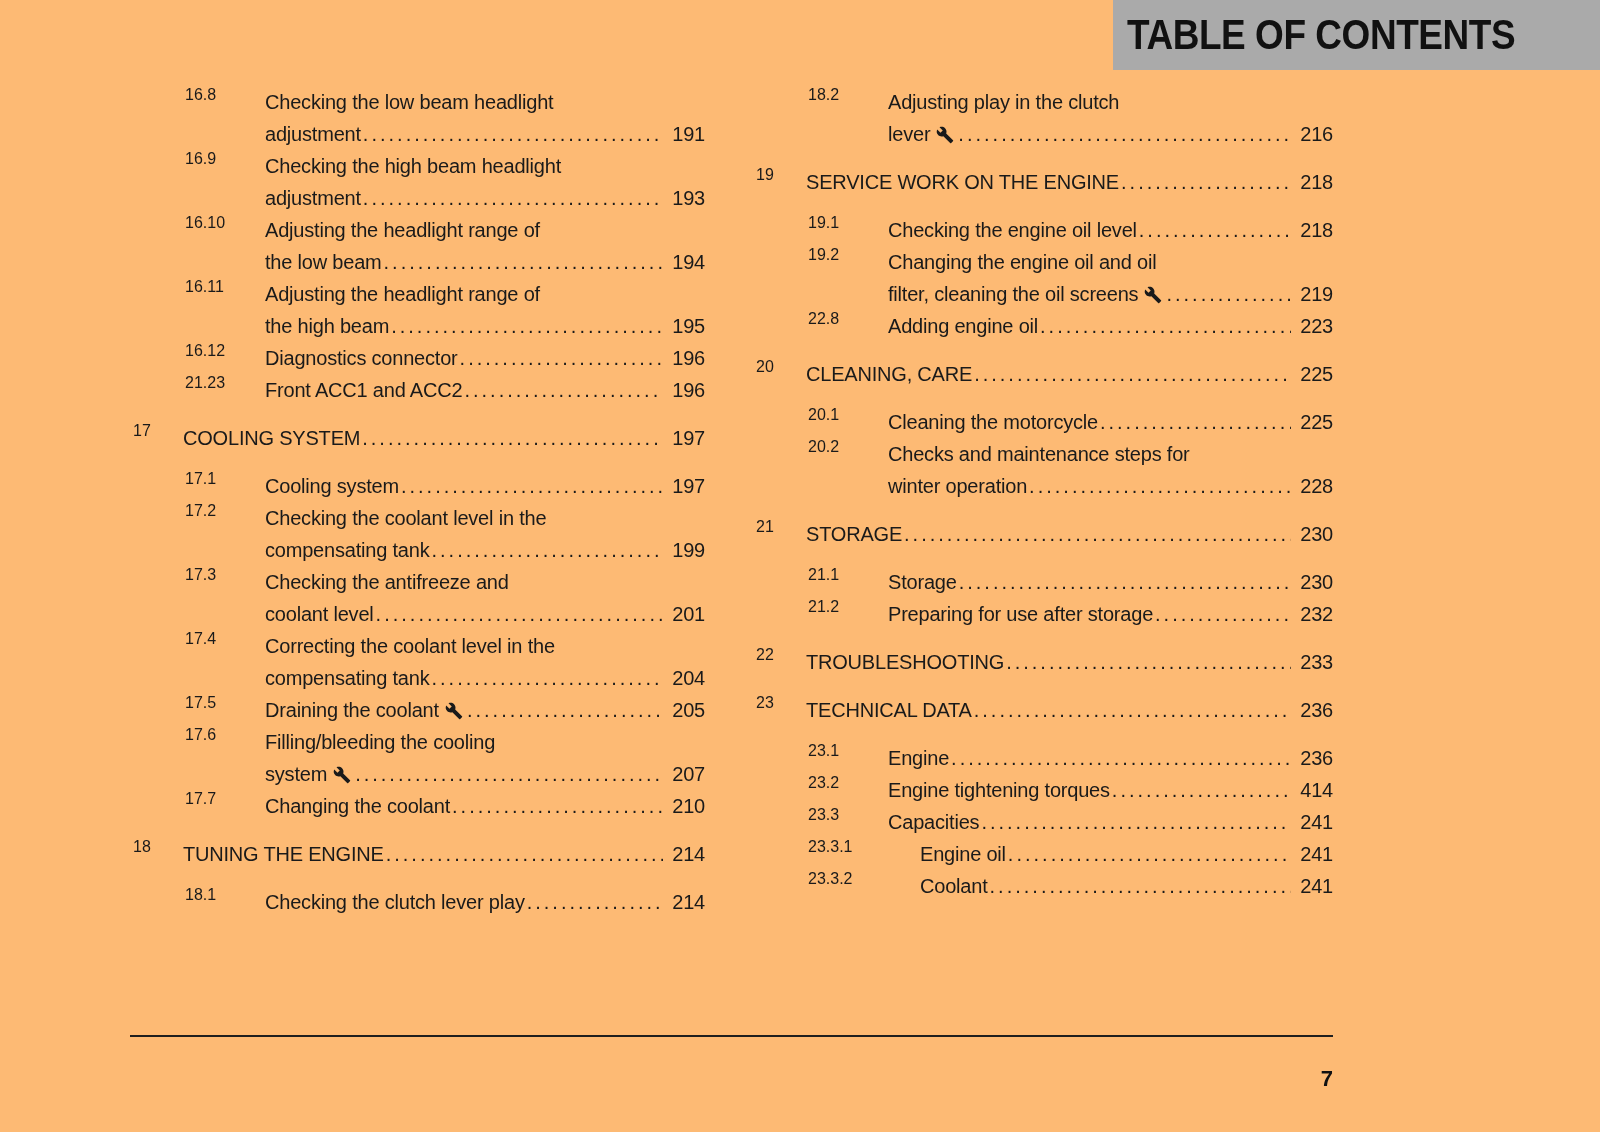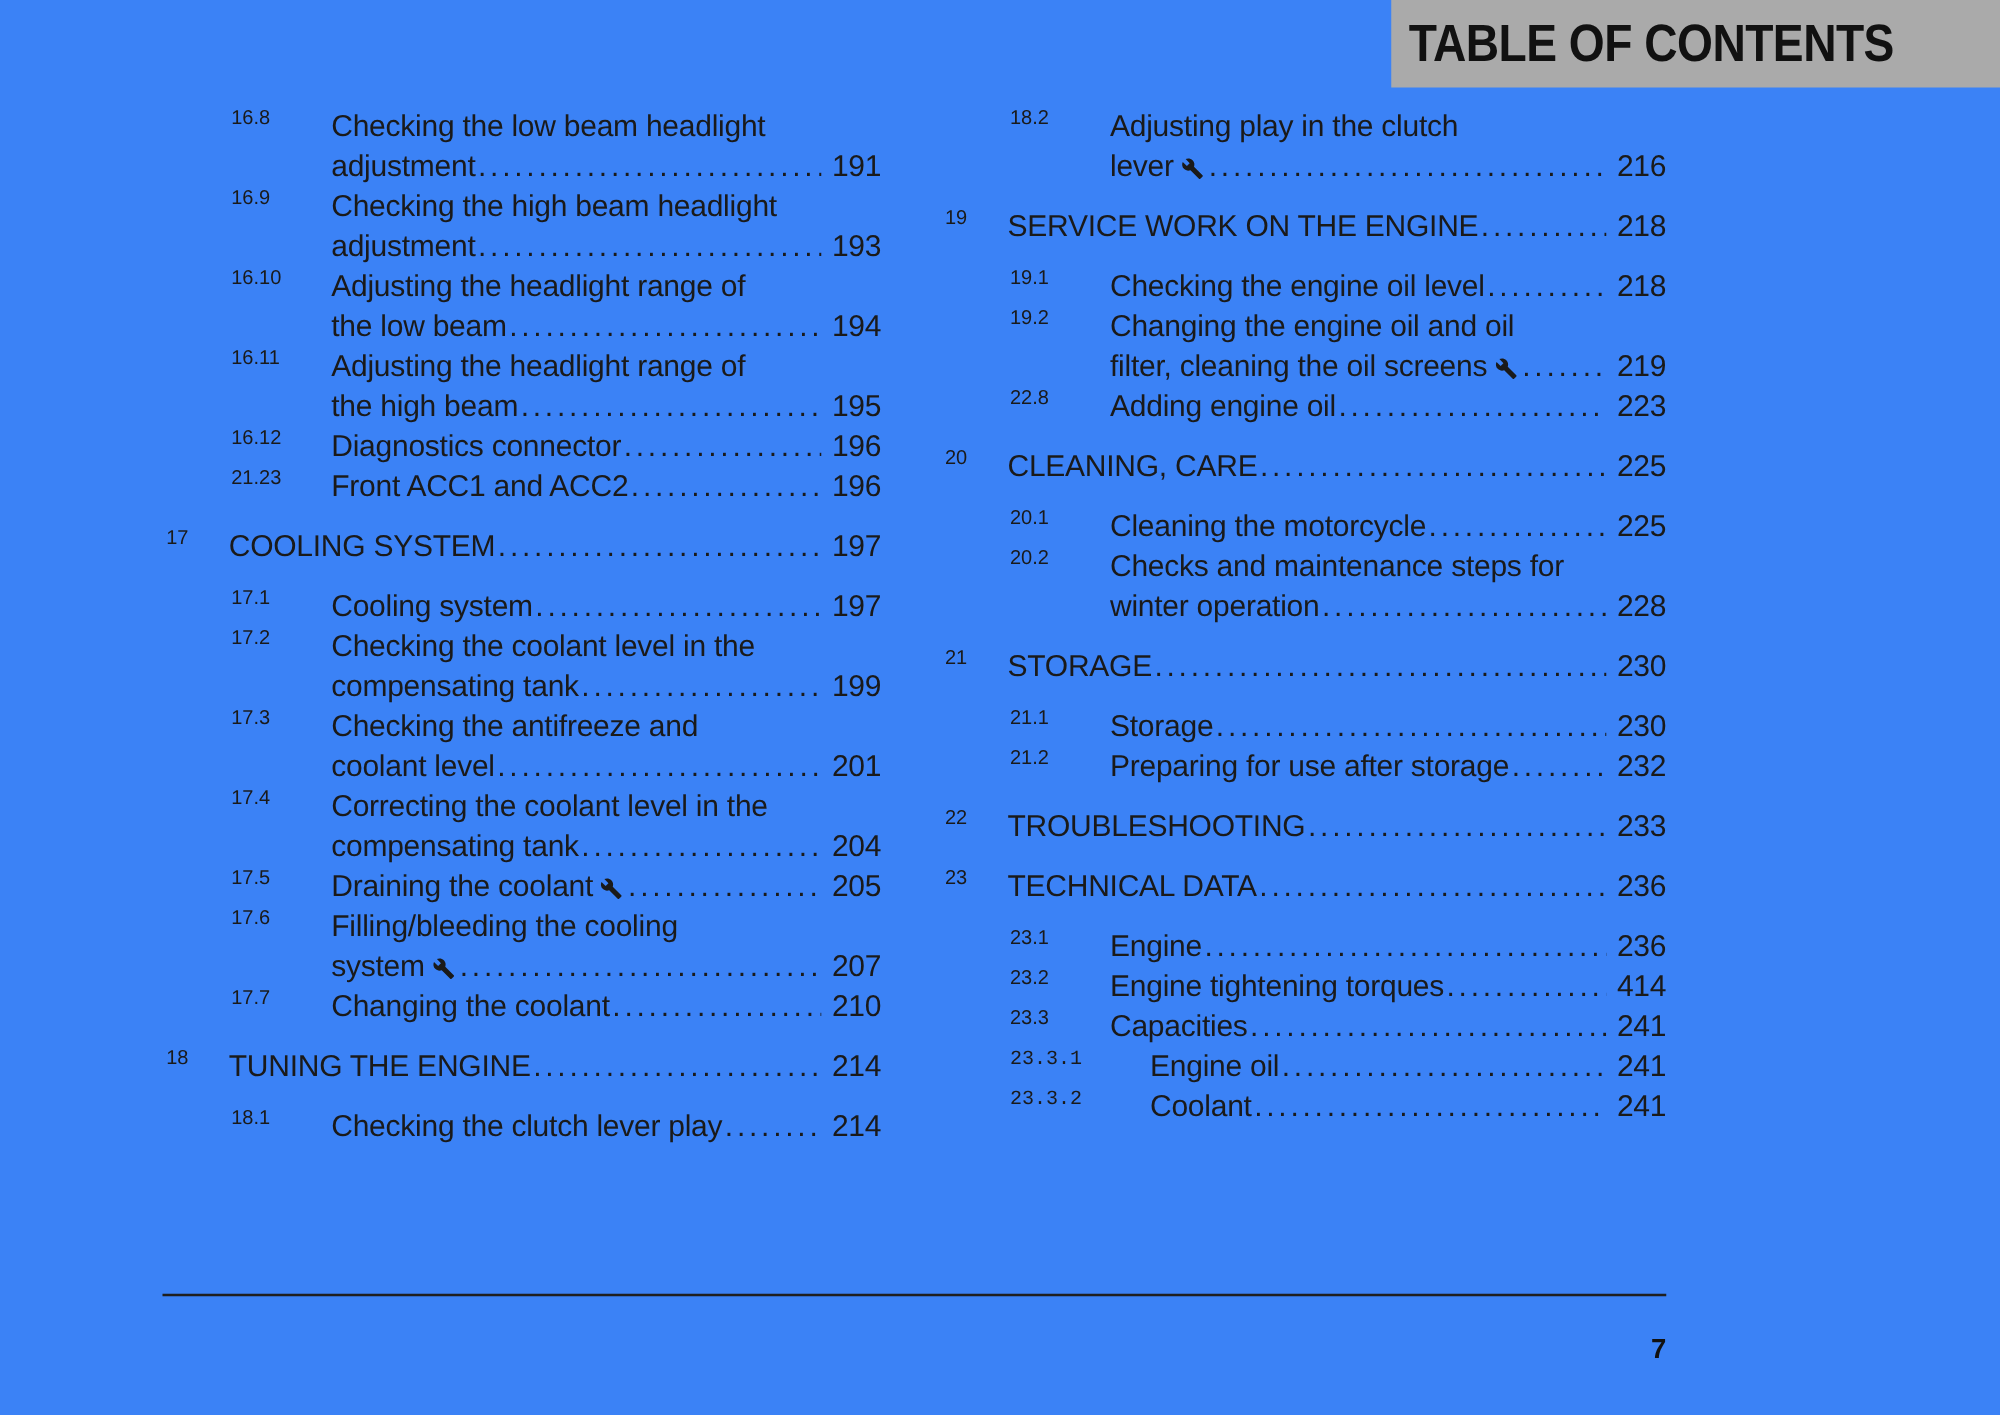--- a/index.html
+++ b/index.html
@@ -9,21 +9,21 @@
     width: 1600px;
     height: 1132px;
     overflow: hidden;
     font-family: "Liberation Sans", "DejaVu Sans", sans-serif;
     color: #1a1a1a;
   }
   .page {
     position: relative;
     width: 1600px;
     height: 1132px;
-    background: #3b82f6;
+    background: #fdba74;
   }
   
   .titlebar {
     position: absolute;
     left: 1113px;
     top: 0;
     width: 487px;
     height: 70px;
     background: #aaaaaa;
     display: flex;
@@ -54,24 +54,24 @@
 
   .entry { display: flex; }
   .entry .num { flex: none; white-space: nowrap; }
   .entry .body { flex: 1 1 auto; min-width: 0; }
 
   .section { margin: 16px 0; }
   .section .num { width: 50px; }
   .sub    { padding-left: 52px; }
   .sub    .num { width: 80px; }
   .subsub { padding-left: 52px; }
-  .subsub .num { width: 112px; font-family: Liberation Mono, monospace; }
+  .subsub .num { width: 112px; }
 
   .line {
-    font-size: 24px;
+    font-size: 20px;
     line-height: 32px;
     letter-spacing: -0.2px;
     white-space: nowrap;
   }
   .leader { display: flex; }
   .leader .txt { flex: none; white-space: nowrap; }
   .dots {
     flex: 1 1 auto;
     min-width: 0;
     overflow: hidden;

